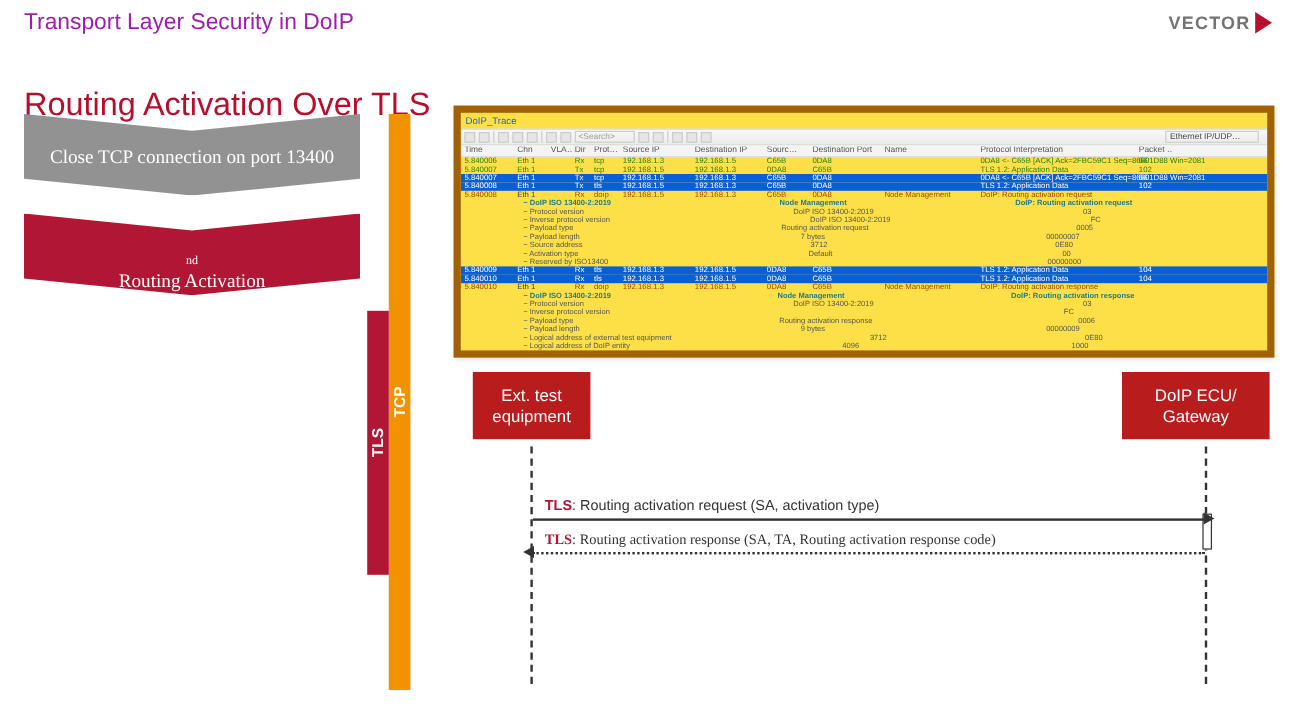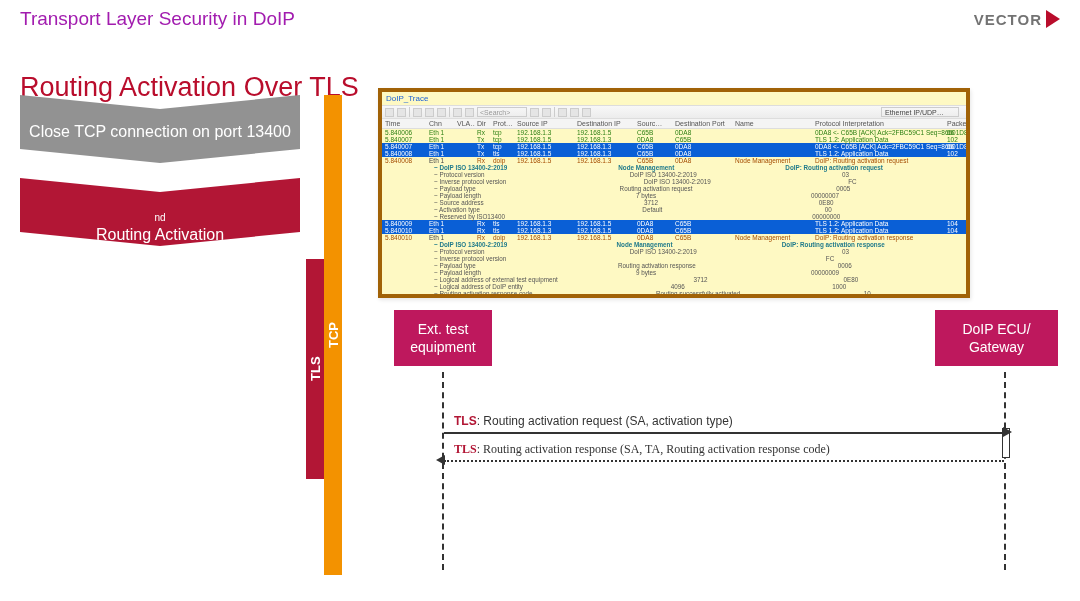--- a/index.html
+++ b/index.html
@@ -6,51 +6,51 @@
   body { margin: 0; font-family: "Segoe UI", Arial, sans-serif; width: 1080px; height: 601px; position: relative; overflow: hidden; background: #fff; color: #333; }
   .subtitle { position: absolute; left: 20px; top: 8px; font-size: 19px; color: #a21caf; }
   .title { position: absolute; left: 20px; top: 34px; font-size: 27px; color: #b90d2c; margin-top: 38px; }
   .logo { position: absolute; right: 20px; top: 10px; display: flex; align-items: center; gap: 4px; }
   .logo-text { font-weight: 700; font-size: 15px; letter-spacing: 1px; color: #737373; }
   .logo-arrow { width: 0; height: 0; border-left: 14px solid #b90d2c; border-top: 9px solid transparent; border-bottom: 9px solid transparent; }
 
   .steps { position: absolute; left: 20px; top: 95px; width: 280px; }
   .chev { position: relative; width: 280px; height: 68px; margin-bottom: 15px; }
   .chev-body { position: absolute; inset: 0; color: #fff; display: flex; flex-direction: column; align-items: center; justify-content: center; font-size: 16px; text-align: center; line-height: 1.25; padding-top: 6px;
-    clip-path: polygon(0 0, 50% 14px, 100% 0, 100% calc(100% - 14px), 50% 100%, 0 calc(100% - 14px)); }
+    clip-path: polygon(0 0, 50% 14px, 100% 0, 100% calc(100% - 14px), 50% 100%, 0 calc(100% - 14px)); font-family: Liberation Serif, serif; }
   .chev-body sup { font-size: 10px; margin-top: 27px; }
   .chev.gray .chev-body { background: #929292; }
   .chev.red  .chev-body { background: #b21635; }
 
   .sidebars { position: absolute; left: 306px; top: 95px; }
   .bar { color: #fff; font-size: 13px; text-align: center; writing-mode: vertical-rl; transform: rotate(180deg); position: absolute; font-weight: 700; display: flex; align-items: center; justify-content: center; }
   .bar.tcp { background: #f39200; width: 18px; height: 480px; left: 18px; top: 0; }
   .bar.tls { background: #b21635; width: 18px; height: 220px; left: 0; top: 164px; }
 
   
-  .trace { position: absolute; left: 378px; top: 88px; width: 592px; height: 210px; border: 4px solid #a16207; background: #fef9c3; box-shadow: 1px 2px 4px rgba(0,0,0,0.1); font-family: "Segoe UI", Tahoma, sans-serif; font-size: 7px; color: #444; overflow: hidden; }
+  .trace { position: absolute; left: 378px; top: 88px; width: 684px; height: 210px; border: 6px solid #a16207; background: #fde047; box-shadow: 1px 2px 4px rgba(0,0,0,0.1); font-family: "Segoe UI", Tahoma, sans-serif; font-size: 7px; color: #444; overflow: hidden; }
   .trace-title { font-size: 8px; color: #1a60d6; padding: 2px 4px; }
   .trace-tools { background: linear-gradient(#f8f8f8,#ececec); border-top: 1px solid #ddd; border-bottom: 1px solid #ddd; padding: 1px 3px; display: flex; gap: 3px; align-items: center; height: 14px; }
   .tool { width: 9px; height: 9px; background: #e5e5e5; border: 1px solid #ccc; }
   .tool.sep { width: 1px; background: #ccc; border: none; height: 10px; }
   .searchbox { font-size: 7px; height: 10px; width: 50px; border: 1px solid #ccc; color: #999; padding: 0 2px; display: inline-flex; align-items: center; }
   .protobox { font-size: 7px; height: 10px; width: 78px; border: 1px solid #ccc; padding: 0 3px; display: inline-flex; align-items: center; margin-left: auto; margin-right: 4px; }
   .trace-head { display: grid; grid-template-columns: 42px 26px 18px 14px 22px 58px 58px 36px 58px 78px 130px 28px; font-size: 7px; color: #555; background: #f4f4f4; border-bottom: 1px solid #ddd; padding: 1px 3px; gap: 2px; }
   .trace-head span { overflow: hidden; white-space: nowrap; }
   .trace-rows { font-size: 6.5px; }
   .trow { display: grid; grid-template-columns: 42px 26px 18px 14px 22px 58px 58px 36px 58px 78px 130px 28px; padding: 0 3px; gap: 2px; white-space: nowrap; }
   .trow.normal { color: #2b7f12; }
   .trow.sel { background: #0a5fd6; color: #fff; }
   .detail { padding-left: 52px; color: #555; font-size: 6.3px; display: grid; grid-template-columns: auto auto auto; column-gap: 28px; }
   .detail.head { color: #1f7a8b; font-weight: 600; }
   .hdrcell { overflow: hidden; white-space: nowrap; }
 
   
   .seq { position: absolute; left: 378px; top: 310px; width: 684px; height: 260px; }
-  .box { position: absolute; background: #be185d; color: #fff; text-align: center; font-size: 14px; line-height: 1.3; padding: 10px 6px; width: 98px; }
+  .box { position: absolute; background: #b91c1c; color: #fff; text-align: center; font-size: 14px; line-height: 1.3; padding: 10px 6px; width: 98px; }
   .box.left { left: 16px; top: 0; }
   .box.right { right: 4px; top: 0; width: 123px; }
   .life { position: absolute; border-left: 2px dashed #333; top: 62px; bottom: 0; }
   .life.left  { left: 64px; }
   .life.right { right: 56px; }
   .msg  { position: absolute; left: 66px; right: 58px; }
   .msgline { border-top: 2px solid #333; position: absolute; left: 0; right: 0; }
   .msgline.dotted { border-top: 2px dotted #333; }
   .ahead { position: absolute; width: 0; height: 0; border-top: 5px solid transparent; border-bottom: 5px solid transparent; }
   .ahead.r { right: -8px; border-left: 9px solid #333; }

